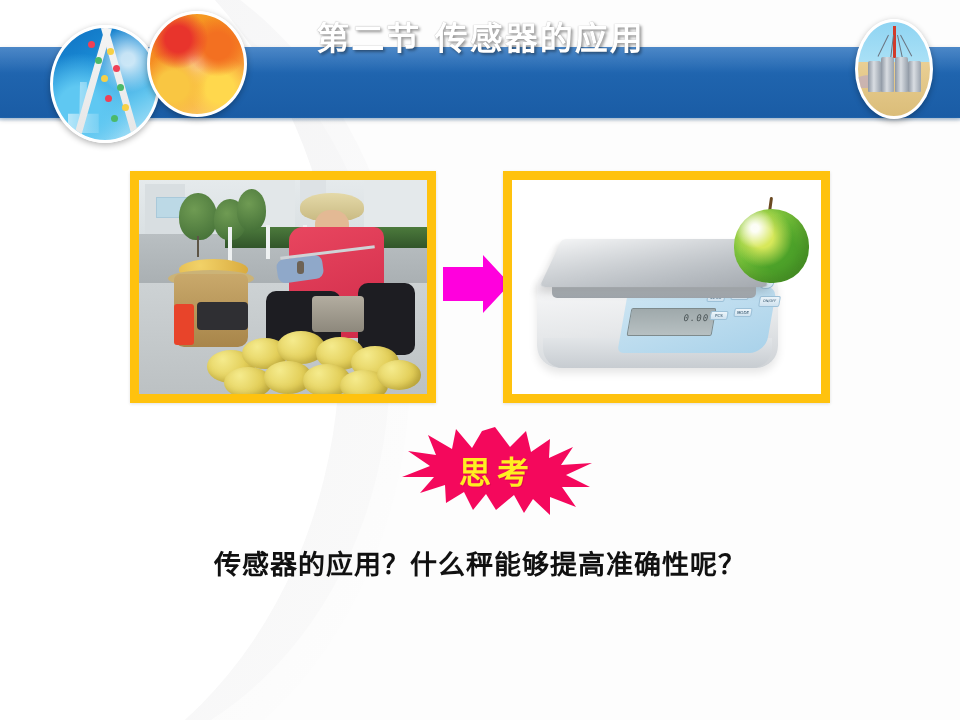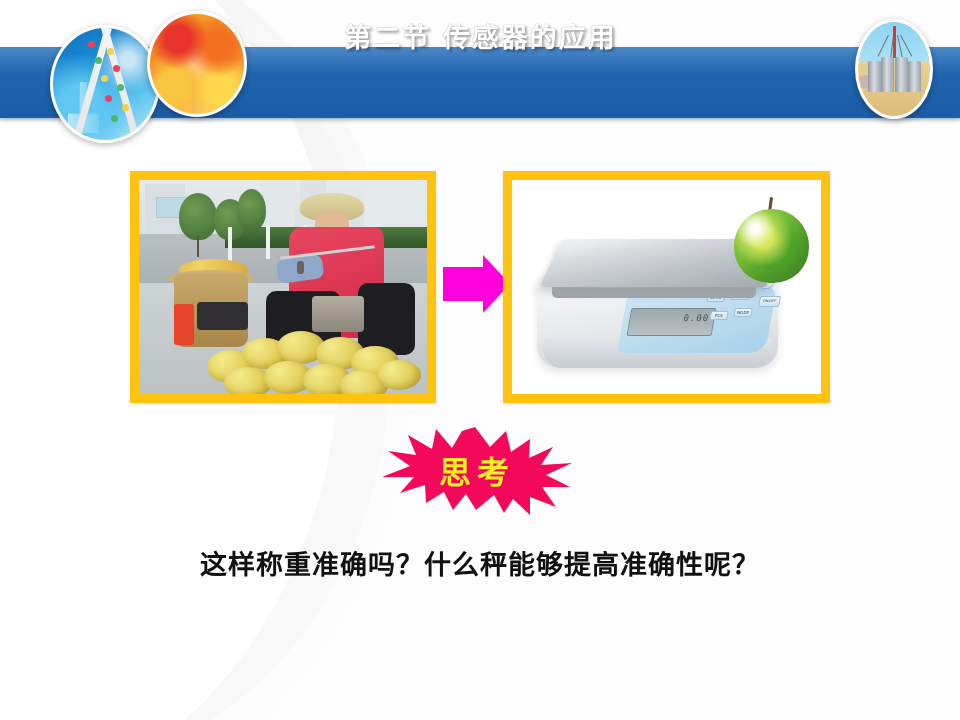--- a/index.html
+++ b/index.html
@@ -51,21 +51,21 @@
     background:linear-gradient(180deg,rgba(255,255,255,.16),rgba(255,255,255,0));
   }
   .banner-bottom-edge{
     position:absolute;left:0;bottom:-4px;width:100%;height:5px;
     background:linear-gradient(180deg,rgba(40,110,180,.35),rgba(255,255,255,0));
   }
   .banner-title{
     position:absolute;left:0;top:0;width:960px;height:71px;
     display:flex;align-items:center;justify-content:center;
     color:#ffffff;
-    font-size:27px;font-weight:bold;letter-spacing:2px;
+    font-size:33px;font-weight:bold;letter-spacing:2px;
     text-shadow:2px 2px 3px rgba(0,0,0,.38), 0 0 1px rgba(0,0,0,.4);
     font-family:"DejaVu Sans","Liberation Sans",sans-serif;
     padding-left:1px;box-sizing:border-box;
   }
 
   
   .badge{
     position:absolute;border-radius:50%;
     border:3px solid #ffffff;
     box-shadow:0 2px 6px rgba(0,0,0,.30);
@@ -271,21 +271,21 @@
   .apple-stem{position:absolute;left:47%;top:0;width:3px;height:18%;
     background:#6b4a22;border-radius:2px;transform:rotate(8deg);}
 
   
   .arrow{
     position:absolute;left:443px;top:255px;width:67px;height:58px;
   }
 
   
   .starburst{
-    position:absolute;left:378px;top:425px;width:194px;height:90px;
+    position:absolute;left:398px;top:425px;width:194px;height:90px;
   }
   .starburst-label{
     position:absolute;left:0;top:0;width:194px;height:90px;
     display:flex;align-items:center;justify-content:center;
     color:#ffee22;
     font-size:32px;font-weight:bold;letter-spacing:6px;
     text-shadow:1px 1px 0 rgba(180,0,60,.35);
     font-family:"DejaVu Sans","Liberation Sans",sans-serif;
     padding-left:4px;box-sizing:border-box;
   }
@@ -447,16 +447,16 @@
     <svg width="194" height="90" viewBox="0 0 194 90" xmlns="http://www.w3.org/2000/svg">
       <polygon fill="#f4085c" points="
         97,2 112,22 128,6 133,27 152,14 151,33 175,22 163,40 194,38 168,50
         192,62 164,62 178,82 152,72 152,90 135,74 126,88 116,70 98,85 88,69
         75,85 66,67 48,78 47,60 22,68 36,52 4,52 32,41 10,26 38,30 30,10 54,24
         58,4 74,23 84,6"></polygon>
     </svg>
     <div class="starburst-label">思考</div>
   </div>
 
-  <div class="question">这样称重准确吗？什么秤能够提高准确性呢？</div>
+  <div class="question">传感器的应用？什么秤能够提高准确性呢？</div>
 
 
 </div>
 
 </body></html>

